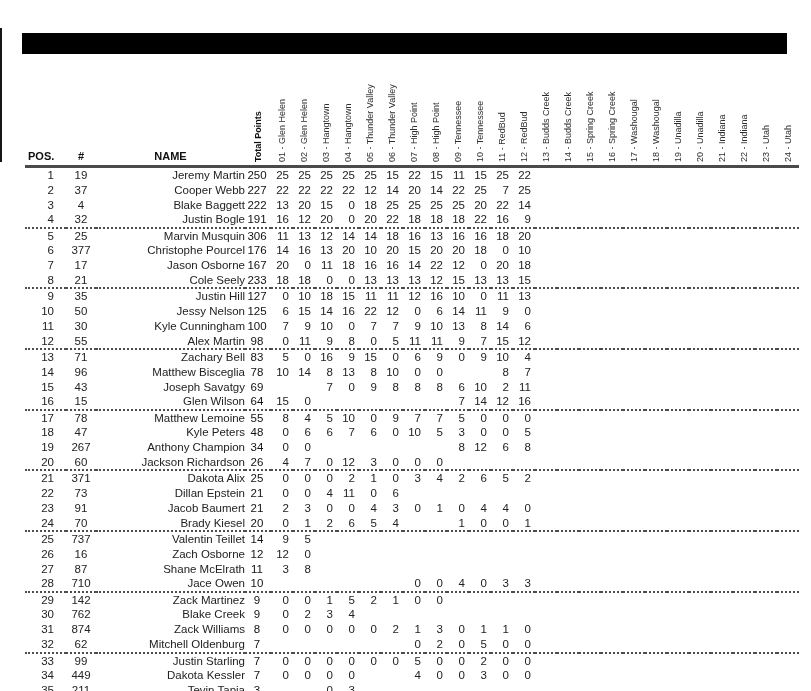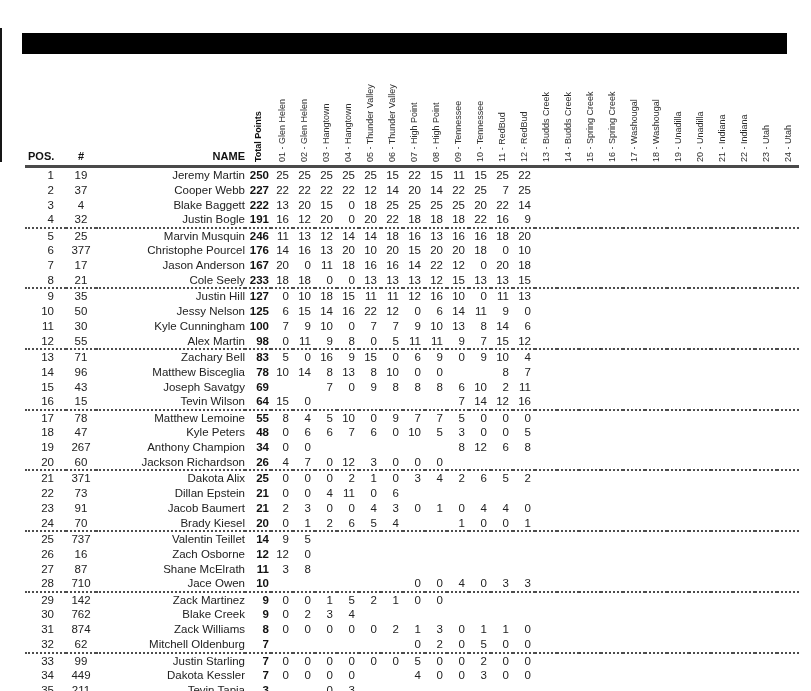--- a/index.html
+++ b/index.html
@@ -18,36 +18,36 @@
     position:absolute; left:25px; top:44px;
     border-collapse:collapse; table-layout:fixed;
   }
   th, td { padding:0; margin:0; overflow:visible; }
   thead th {
     border-bottom:3px solid #4a4a4a; vertical-align:bottom;
     font-size:11px; color:#111; padding-bottom:3px;
   }
   .c-pos  { width:38px; text-align:left;  padding-left:3px; }
   .c-num  { width:30px; text-align:center; }
-  .c-name { width:149px; text-align:right; }
+  .c-name { width:149px; text-align:center; }
   .c-total{ width:26px; }
   .c-race { width:22px; }
   .vlabel {
     writing-mode:vertical-rl; transform:rotate(180deg);
     font-size:9px; font-weight:normal; color:#2e2e2e;
     white-space:nowrap; height:90px; line-height:10px;
     margin:0 auto; text-align:left;
   }
   .vlabel.bold { font-weight:bold; color:#0e0e0e; }
   tbody tr { height:14.85px; }
   tbody td { font-size:11.5px; color:#222; line-height:14.5px; white-space:nowrap; }
   tbody td.pos   { text-align:right; padding-right:12px; }
   tbody td.num   { text-align:center; }
   tbody td.name  { text-align:right; }
-  tbody td.total { text-align:right; padding-right:2px; font-weight:bold; color:#111; }
+  tbody td.total { text-align:center; padding-right:2px; font-weight:normal; color:#111; }
   tbody td.race  { text-align:right; padding-right:4px; }
   tbody tr.group-end td { border-bottom:2px dotted #4d4d4d; }
 </style>
 </head>
 <body>
 
 <div class="page">
   <div class="left-edge"></div>
   <div class="title-bar">
     <span>2014 RIDER POINT STANDINGS  - POINTS EARNED</span>
@@ -255,21 +255,21 @@
           <td class="race"></td>
           <td class="race"></td>
           <td class="race"></td>
           <td class="race"></td>
           <td class="race"></td>
         </tr>
         <tr>
           <td class="pos">5</td>
           <td class="num">25</td>
           <td class="name">Marvin Musquin</td>
-          <td class="total">246</td>
+          <td class="total">306</td>
           <td class="race">11</td>
           <td class="race">13</td>
           <td class="race">12</td>
           <td class="race">14</td>
           <td class="race">14</td>
           <td class="race">18</td>
           <td class="race">16</td>
           <td class="race">13</td>
           <td class="race">16</td>
           <td class="race">16</td>
@@ -314,21 +314,21 @@
           <td class="race"></td>
           <td class="race"></td>
           <td class="race"></td>
           <td class="race"></td>
           <td class="race"></td>
           <td class="race"></td>
         </tr>
         <tr>
           <td class="pos">7</td>
           <td class="num">17</td>
-          <td class="name">Jason Anderson</td>
+          <td class="name">Jason Osborne</td>
           <td class="total">167</td>
           <td class="race">20</td>
           <td class="race">0</td>
           <td class="race">11</td>
           <td class="race">18</td>
           <td class="race">16</td>
           <td class="race">16</td>
           <td class="race">14</td>
           <td class="race">22</td>
           <td class="race">12</td>
@@ -584,21 +584,21 @@
           <td class="race"></td>
           <td class="race"></td>
           <td class="race"></td>
           <td class="race"></td>
           <td class="race"></td>
           <td class="race"></td>
         </tr>
         <tr class="group-end">
           <td class="pos">16</td>
           <td class="num">15</td>
-          <td class="name">Tevin Wilson</td>
+          <td class="name">Glen Wilson</td>
           <td class="total">64</td>
           <td class="race">15</td>
           <td class="race">0</td>
           <td class="race"></td>
           <td class="race"></td>
           <td class="race"></td>
           <td class="race"></td>
           <td class="race"></td>
           <td class="race"></td>
           <td class="race">7</td>

